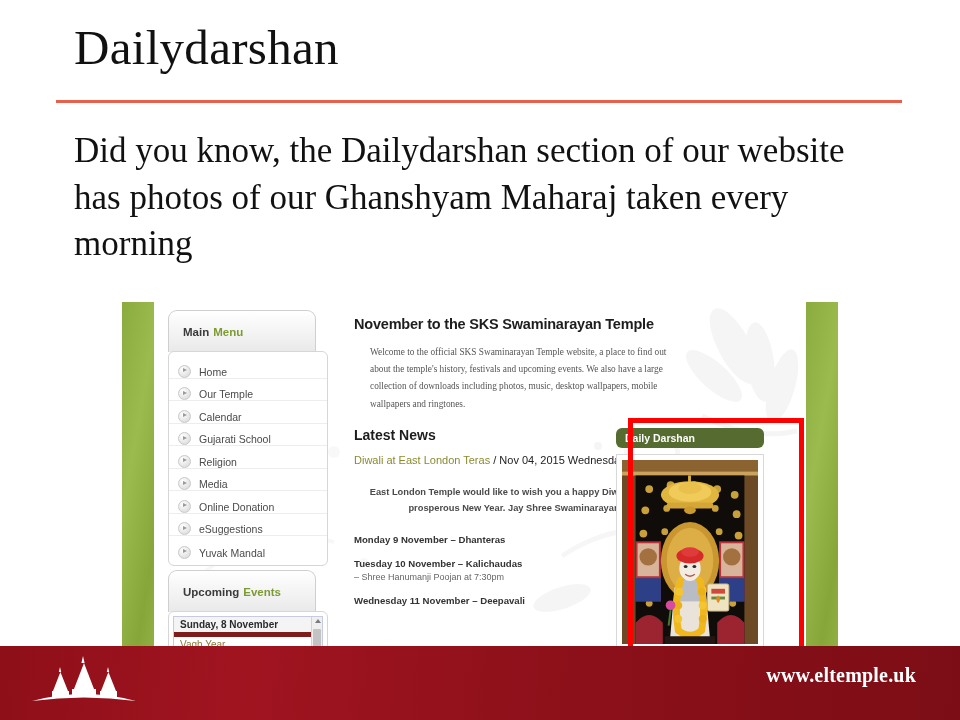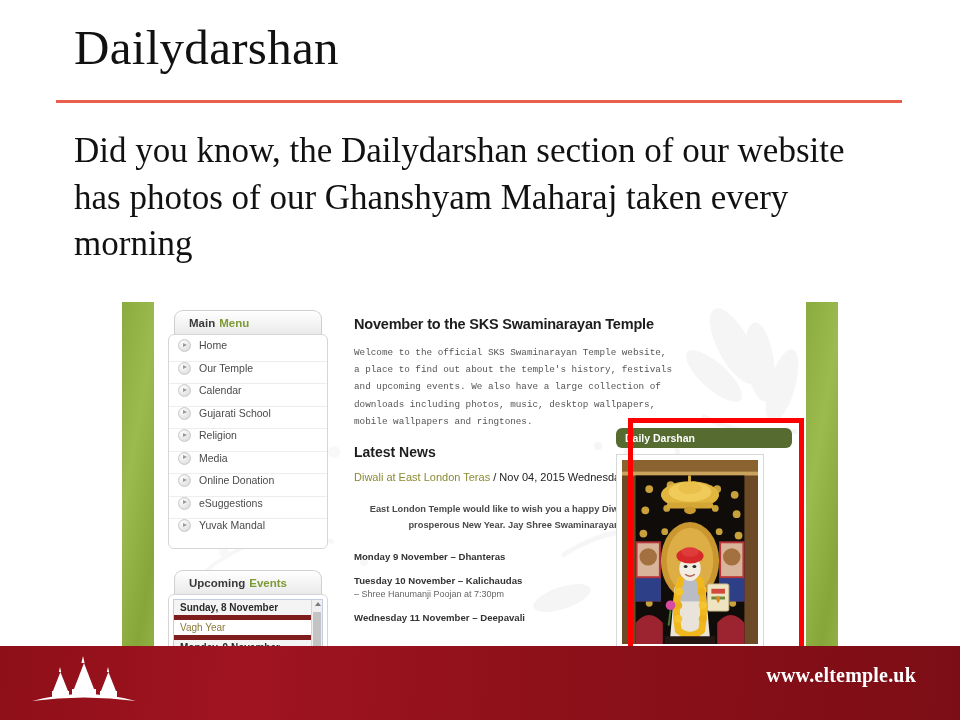--- a/index.html
+++ b/index.html
@@ -43,39 +43,39 @@
     position:absolute;left:32px;right:32px;top:0;height:430px;
     background:#ffffff;overflow:hidden;
   }
   
   .floral{position:absolute;right:4px;top:4px;width:300px;height:330px;opacity:.5;pointer-events:none;}
   .floral2{position:absolute;left:30px;top:80px;width:230px;height:260px;opacity:.45;pointer-events:none;}
 
   
   .widget{position:absolute;}
   .widget-tab{
-    position:relative;margin-left:6px;width:148px;height:25px;
+    position:relative;width:148px;height:42px;
     background:linear-gradient(#ffffff,#e9e9e9);
     border:1px solid #cfcfcf;border-bottom:none;
     border-radius:9px 9px 0 0;
     font-family:"Liberation Sans",sans-serif;
     font-size:11.5px;font-weight:bold;color:#3a3a3a;
     display:flex;align-items:center;padding-left:14px;box-sizing:border-box;
     box-shadow:inset 0 1px 0 #fff;
   }
   .widget-tab .g{color:#7d9a33;font-weight:bold;margin-left:4px;}
   .widget-box{
     position:relative;width:160px;
     background:#fff;border:1px solid #d6d6d6;border-radius:6px;
     margin-top:-1px;box-sizing:border-box;
   }
 
   .menu-list{list-style:none;margin:0;padding:4px 0 6px 0;}
   .menu-list li{
-    display:flex;align-items:flex-start;height:22.5px;
+    display:flex;align-items:flex-end;height:22.5px;
     border-bottom:1px solid #ededed;
     font-family:"Liberation Sans",sans-serif;
     font-size:10.5px;color:#4a4a4a;padding-left:9px;box-sizing:border-box;
   }
   .menu-list li:last-child{border-bottom:none;}
   .bullet{
     width:11px;height:11px;border-radius:50%;
     background:radial-gradient(circle at 35% 30%,#fff,#e2e2e2 70%,#cdcdcd 100%);
     border:1px solid #c9c9c9;margin-right:8px;flex:none;position:relative;
   }
@@ -104,22 +104,22 @@
     border-left:3.5px solid transparent;border-right:3.5px solid transparent;border-bottom:4px solid #7a7a7a;
   }
 
   
   .main-col{position:absolute;left:200px;top:8px;width:320px;}
   .h1{
     font-family:"Liberation Sans",sans-serif;
     font-size:14.5px;font-weight:bold;color:#1d1d1d;margin:6px 0 12px 0;letter-spacing:-.2px;
   }
   .p{
-    font-family:Liberation Mono, monospace;
-    font-size:9.3px;line-height:1.85;color:#555;margin:0 0 14px 0;
+    font-family:Liberation Serif, serif;
+    font-size:9.3px;line-height:1.85;color:#555;margin:0 0 14px 16px;
   }
   .h2{
     font-family:"Liberation Sans",sans-serif;
     font-size:14px;font-weight:bold;color:#1d1d1d;margin:14px 0 10px 0;
   }
   .news-line{
     font-family:"Liberation Sans",sans-serif;font-size:11px;line-height:1.35;margin-bottom:16px;
   }
   .news-title{color:#8a8a33;}
   .news-date{color:#222;}
@@ -132,21 +132,21 @@
     font-weight:bold;color:#333;margin-bottom:3px;
   }
   .ev-sub{
     font-family:"Liberation Sans",sans-serif;font-size:9px;
     color:#666;margin:0 0 13px 0;
   }
 
   
   .darshan{position:absolute;right:40px;top:126px;width:150px;}
   .darshan-tab{
-    width:176px;height:20px;background:#556b2f;border-radius:6px;
+    width:148px;height:20px;background:#556b2f;border-radius:6px;
     display:flex;align-items:center;padding-left:9px;box-sizing:border-box;
     font-family:"Liberation Sans",sans-serif;font-size:10.5px;font-weight:bold;color:#fff;
   }
   .darshan-frame{
     margin-top:6px;width:148px;height:196px;background:#fff;
     border:1px solid #d8d8d8;box-sizing:border-box;padding:5px;
   }
   .murti{position:relative;width:100%;height:100%;overflow:hidden;background:#2a1a10;}
 
   .redbox{

